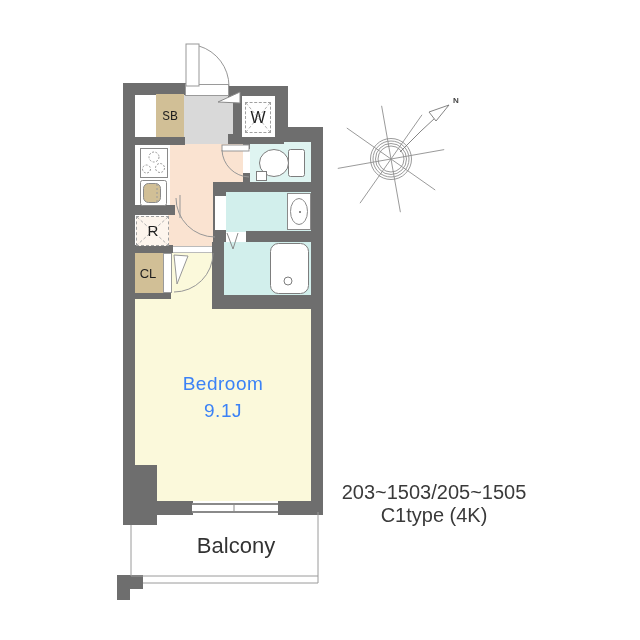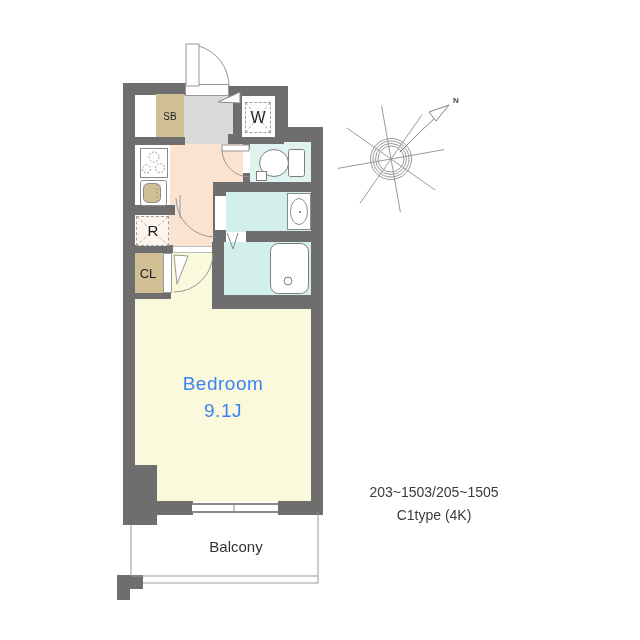--- a/index.html
+++ b/index.html
@@ -11,29 +11,29 @@
   .f-hall{background:#fae3d1;}
   .f-toilet{background:#dff4f1;}
   .f-bath{background:#d2efec;}
   .f-bed{background:#fbf9db;}
   .f-white{background:#ffffff;}
   .tan{position:absolute;background:#d1bf96;}
   .gapw{position:absolute;background:#ffffff;}
   .thr{position:absolute;background:#ffffff;border:1px solid #9a9a9a;box-sizing:border-box;}
   .dashedbox{position:absolute;border:1px dashed #a0a0a0;box-sizing:border-box;}
   .lbl{position:absolute;transform:translate(-50%,-50%);color:#1f1f1f;white-space:nowrap;}
-  .lbl-sb{font-size:10px;}
+  .lbl-sb{font-size:13px;font-family:Liberation Mono, monospace;}
   .lbl-w{font-size:16px;}
   .lbl-r{font-size:15px;}
   .lbl-cl{font-size:13px;}
   .lbl-room{font-size:19px;color:#3b82f6;letter-spacing:.5px;}
-  .lbl-balcony{font-size:15px;color:#333;}
+  .lbl-balcony{font-size:22px;color:#333;}
   .lbl-n{font-size:8px;font-weight:bold;color:#444;}
   .info-block{position:absolute;left:434px;top:504px;transform:translate(-50%,-50%);
-              text-align:center;font-size:14px;line-height:23px;color:#3a3a3a;white-space:nowrap;}
+              text-align:center;font-size:20px;line-height:23px;color:#3a3a3a;white-space:nowrap;}
   svg.overlay{position:absolute;left:0;top:0;pointer-events:none;}
 </style>
 </head>
 <body>
 
 <div class="canvas">
 
   <div class="f f-genkan" style="left:184px;top:95px;width:51px;height:50px;"></div>
   <div class="f f-white" style="left:135px;top:144px;width:36px;height:62px;"></div>
   <div class="f f-hall" style="left:170px;top:144px;width:74px;height:40px;"></div>

